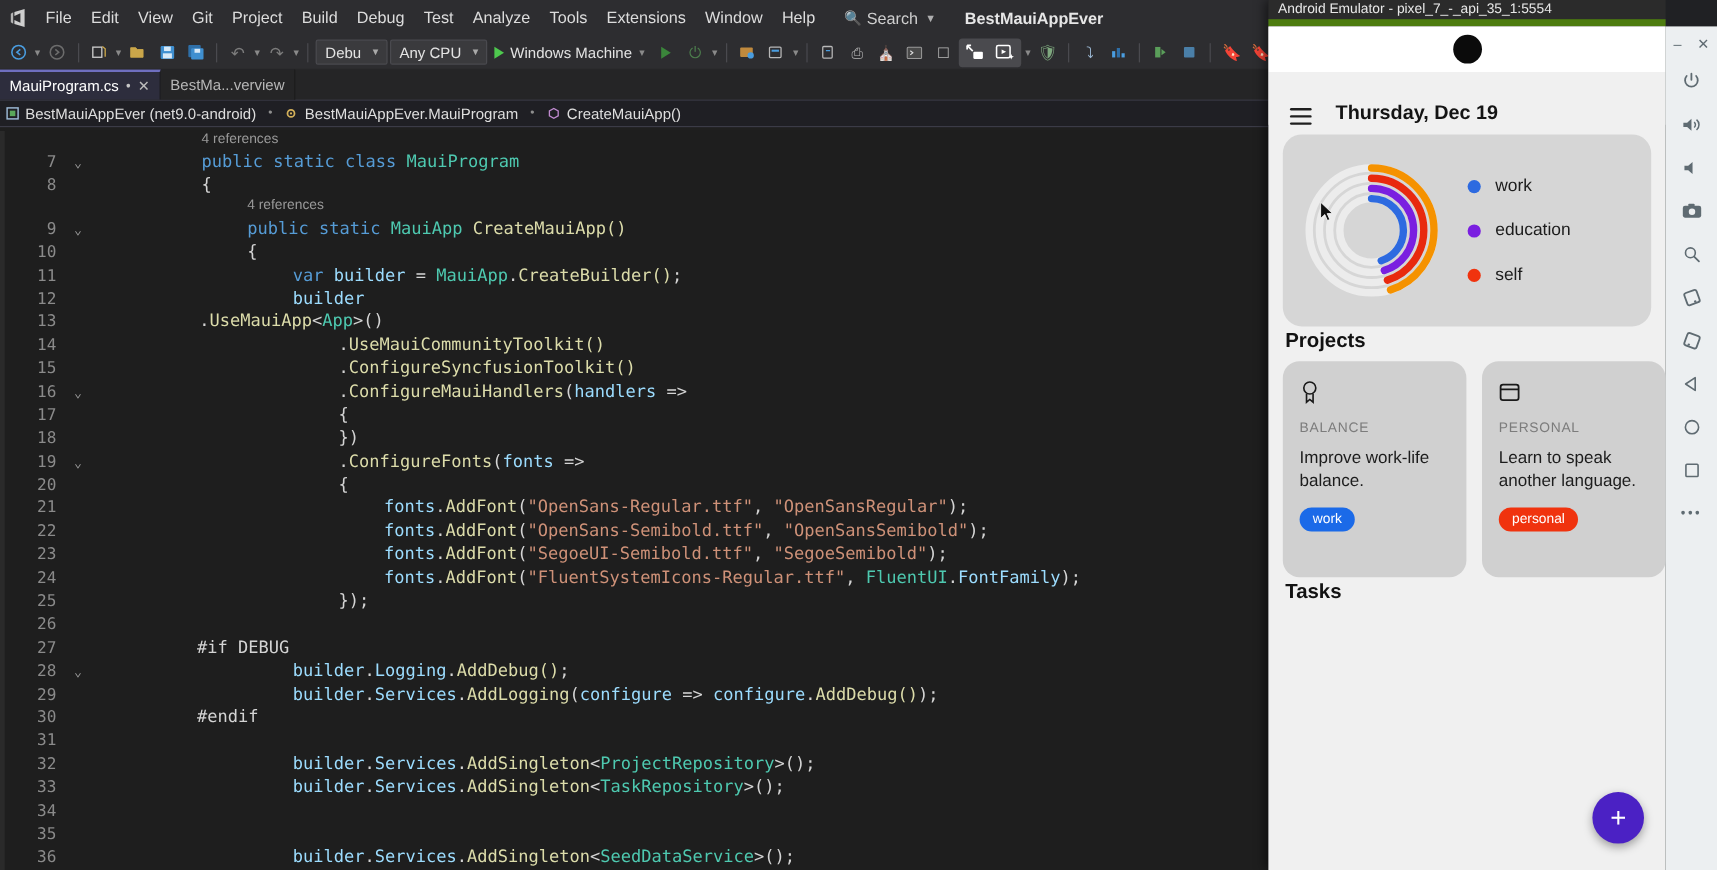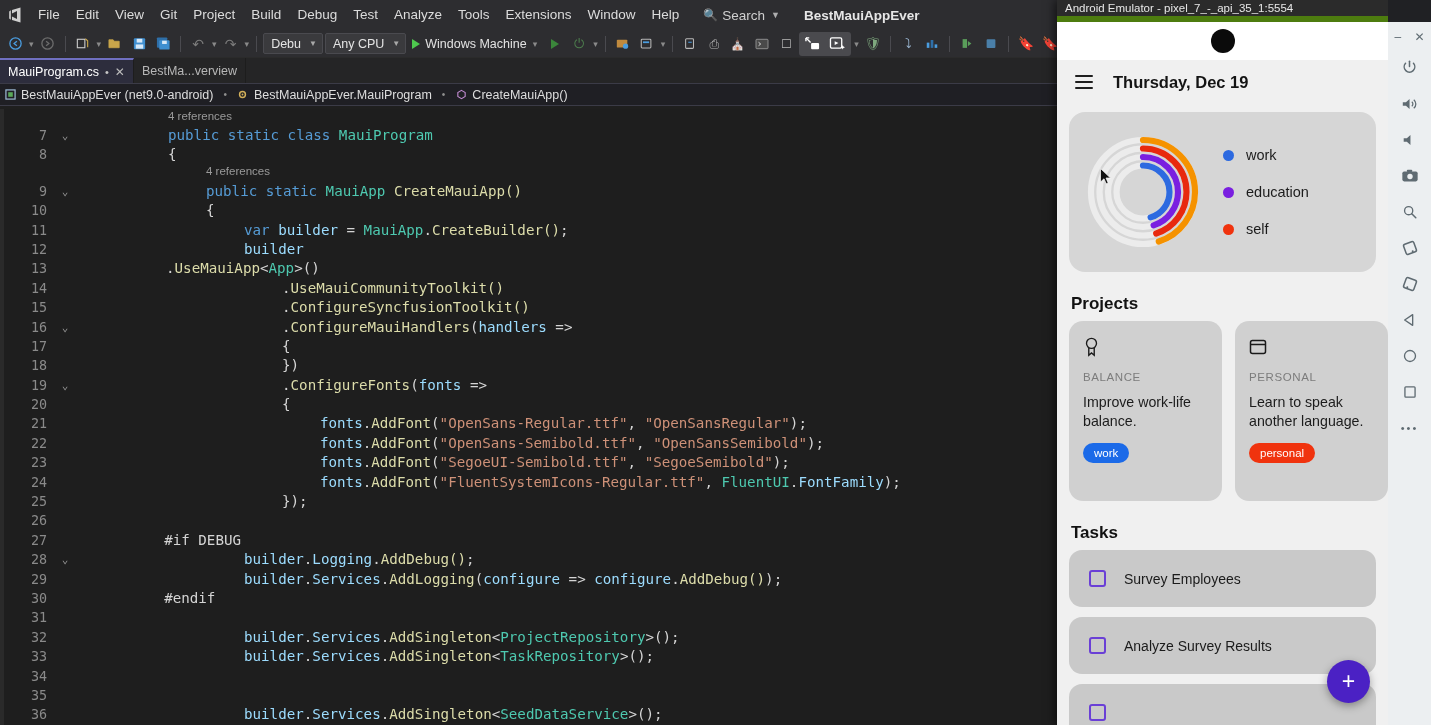--- a/index.html
+++ b/index.html
@@ -195,21 +195,21 @@
   }
   .emu-notch-bar {
     height: 38px; background: #ffffff;
     display: flex; align-items: center; justify-content: center;
   }
   .notch-dot {
     width: 24px; height: 24px; border-radius: 50%;
     background: #0b0b0b;
   }
   .app-appbar {
-    height: 44px; display: flex; align-items: center;
+    height: 44px; display: flex; align-items: flex-end;
     gap: 20px; padding: 0 18px; background: #f0f0f0;
   }
   .hamburger { display: flex; flex-direction: column; gap: 4px; }
   .hamburger span { display: block; width: 18px; height: 2px; background: #1f1f1f; border-radius: 1px; }
   .app-date { font-size: 16.5px; font-weight: bold; color: #141414; }
 
   .chart-card {
     margin: 8px 12px 0 12px;
     background: #d6d6d6;
     border-radius: 16px;
@@ -218,21 +218,21 @@
     position: relative;
   }
   .donut-wrap { width: 148px; display: flex; justify-content: center; }
   .legend { display: flex; flex-direction: column; gap: 21px; padding-left: 6px; }
   .legend-row { display: flex; align-items: center; gap: 12px; }
   .legend-dot { width: 11px; height: 11px; border-radius: 50%; }
   .legend-label { font-size: 14.5px; color: #1c1c1c; }
 
   .section-title {
     font-size: 17px; font-weight: bold; color: #121212;
-    padding: 22px 14px 7px 14px;
+    padding: 2px 14px 7px 14px;
   }
   .projects-row {
     display: flex; gap: 13px; padding: 0 0 0 12px;
   }
   .project-card {
     width: 156px; height: 180px;
     background: #d0d0d0; border-radius: 14px;
     padding: 14px 14px 0 14px;
     display: flex; flex-direction: column;
   }
@@ -784,34 +784,20 @@
                 <path d="M1.5 6.5 L16.5 6.5" stroke="#1a1a1a" stroke-width="1.5"></path>
               </svg>
           </div>
           <div class="proj-cat">PERSONAL</div>
           <div class="proj-desc">Learn to speak another language.</div>
           <div class="chip" id="chip-1" style="background: rgb(240, 51, 14);">personal</div>
         </div>
       </div>
 
       <div class="section-title">Tasks</div>
-      <div class="tasks-list">
-        <div class="task-row">
-          <span class="task-check"></span>
-          <span class="task-label">Survey Employees</span>
-        </div>
-        <div class="task-row">
-          <span class="task-check"></span>
-          <span class="task-label">Analyze Survey Results</span>
-        </div>
-        <div class="task-row">
-          <span class="task-check"></span>
-          <span class="task-label"></span>
-        </div>
-      </div>
 
       <div class="fab">+</div>
     </div>
 
     <div class="emu-side">
       <div class="emu-side-top">
         <span>–</span>
         <span>✕</span>
       </div>
       <div class="emu-ico">

